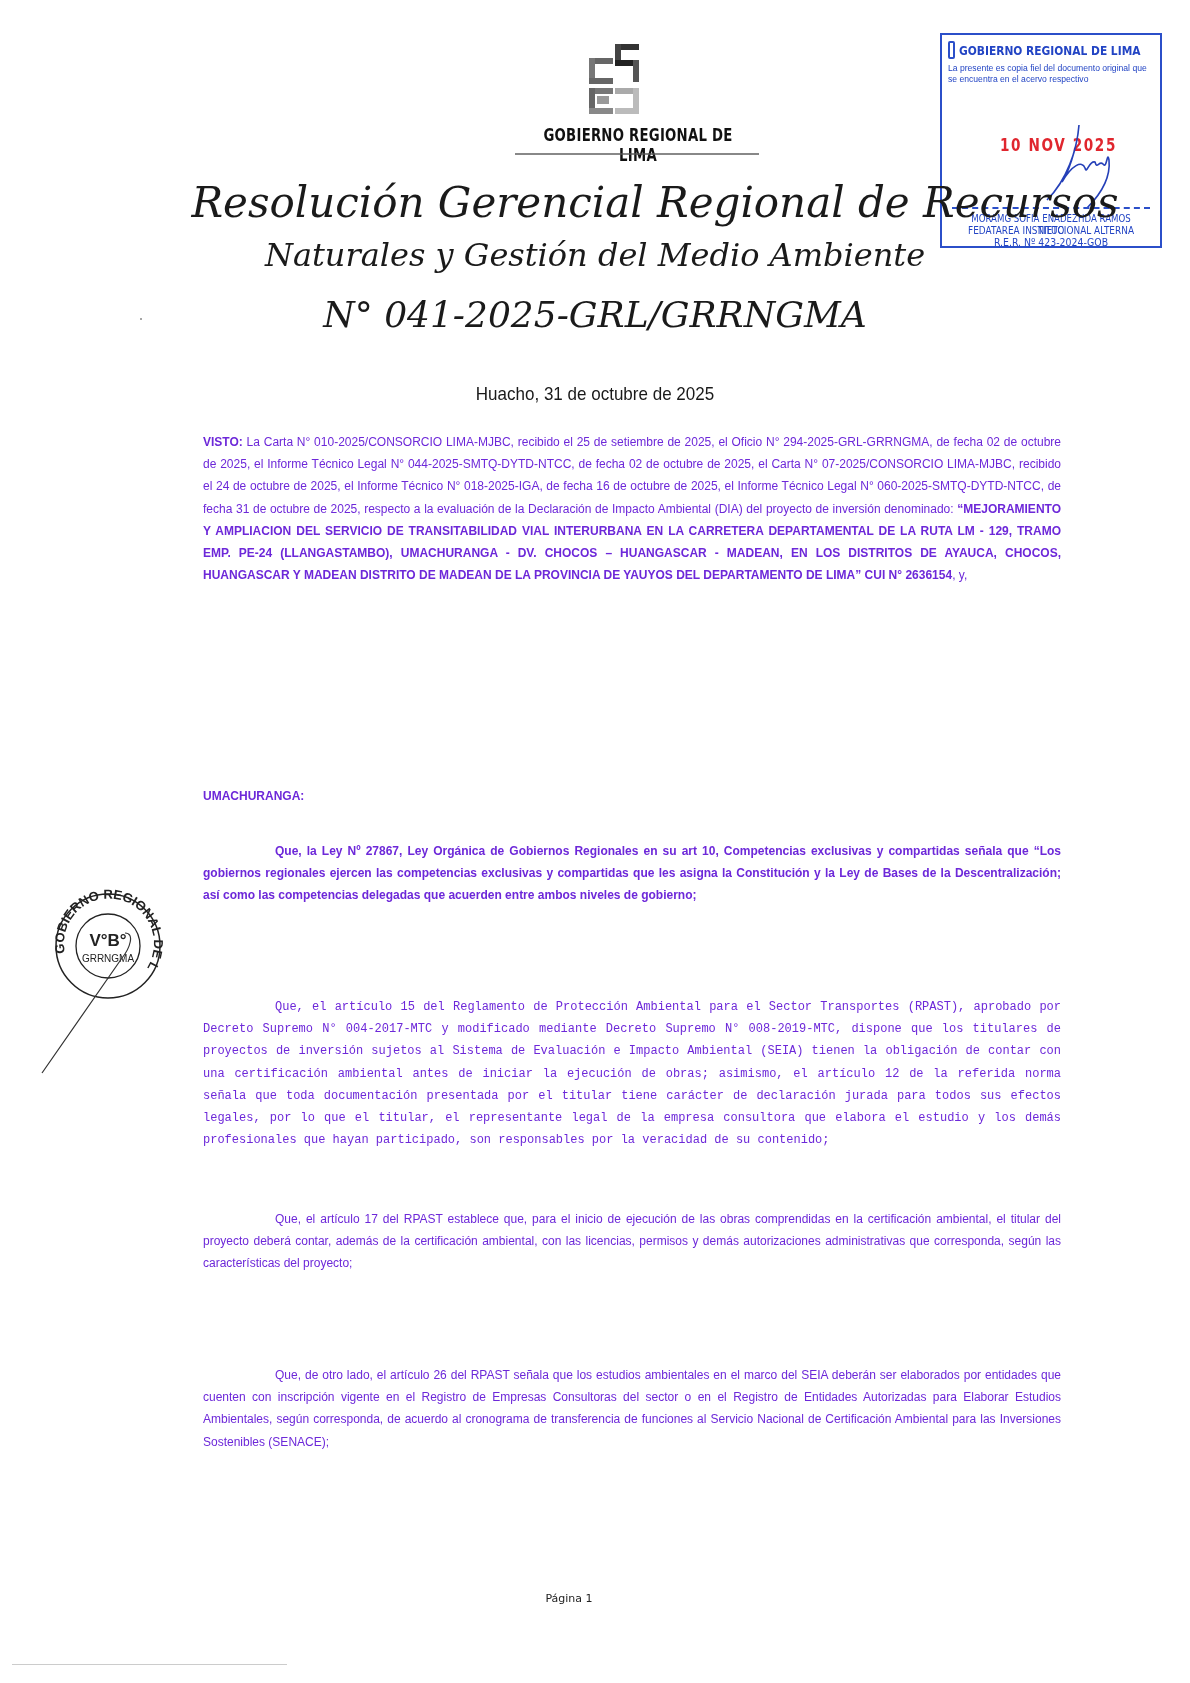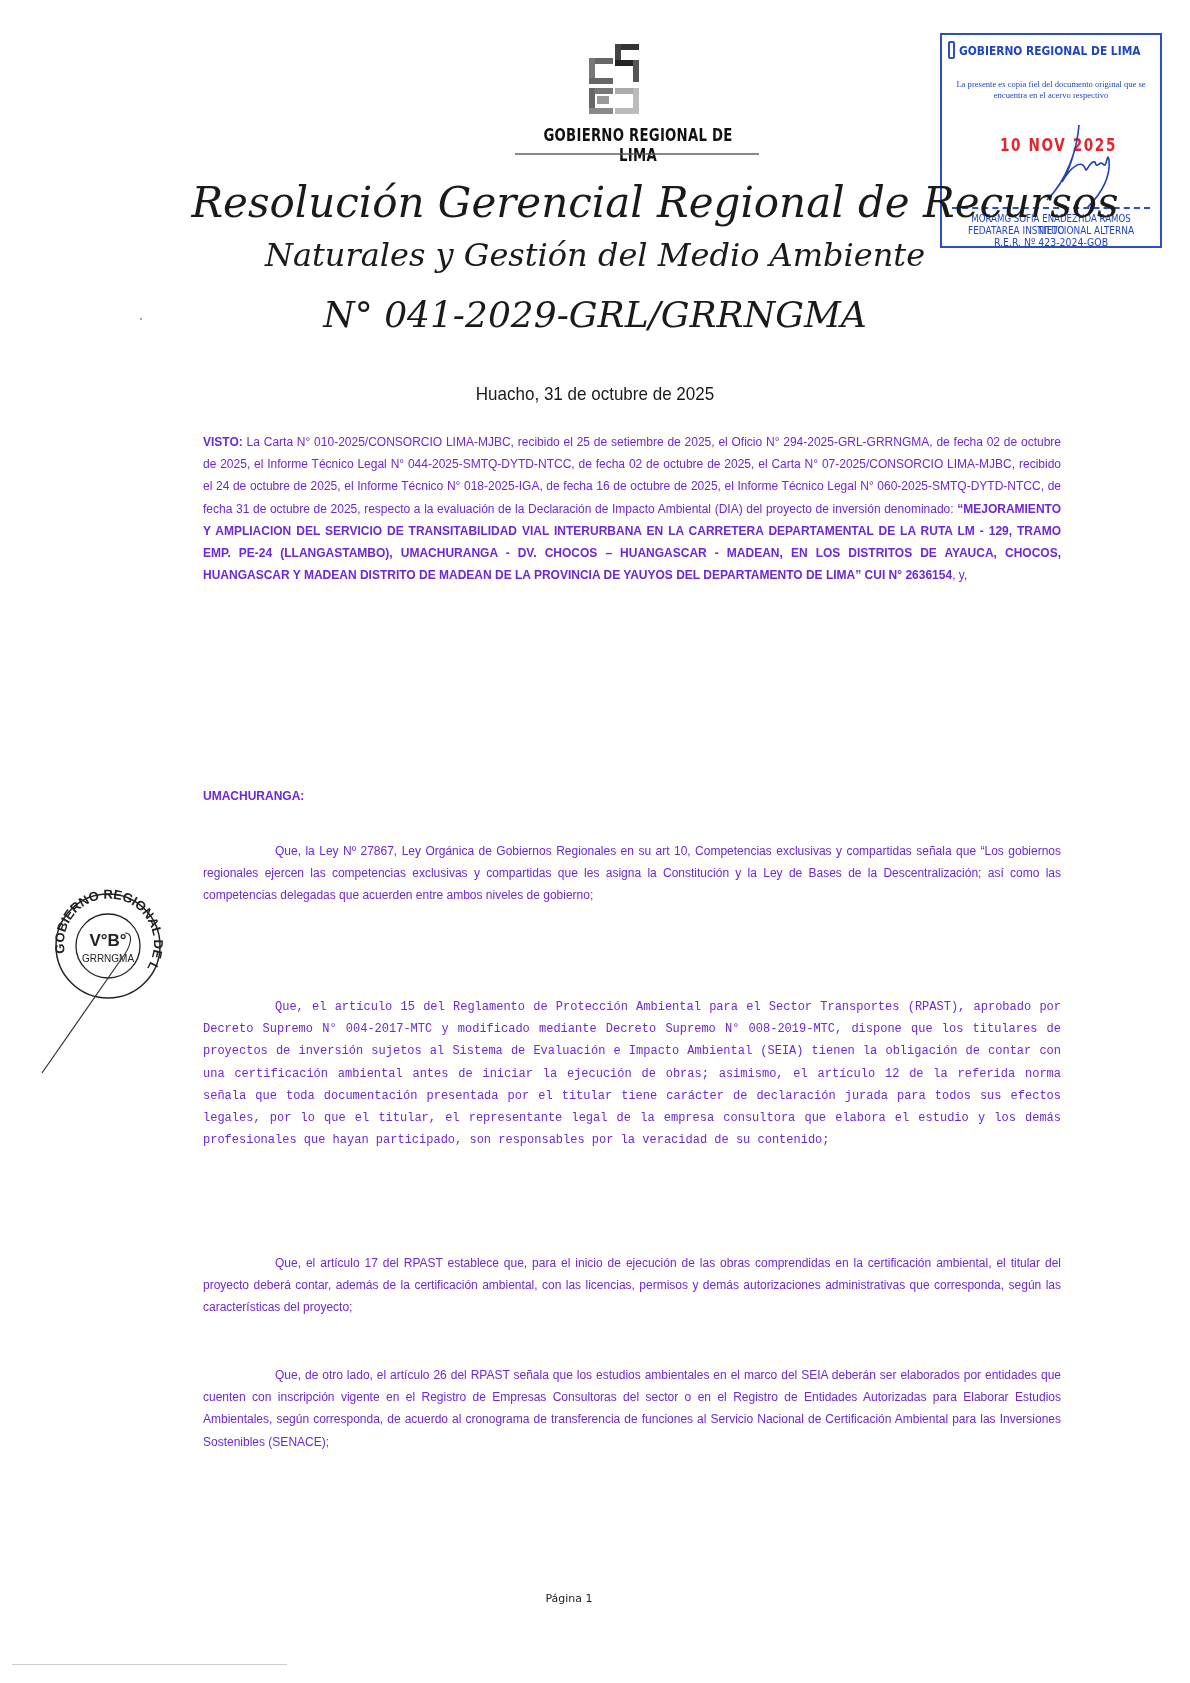--- a/index.html
+++ b/index.html
@@ -15,22 +15,22 @@
 
   
   .stamp { position: absolute; left: 940px; top: 33px; width: 222px; height: 215px;
     border: 2px solid #2b4fc9; border-top-width: 2px; box-sizing: border-box; color: #2244c4; }
   .stamp-head { display: flex; align-items: center; gap: 4px; padding: 6px 4px 0 6px; }
   .stamp-logo { width: 22px; height: 18px; border: 2px solid #2b4fc9; border-radius: 2px; box-sizing: border-box;
     display: grid; grid-template-columns: 1fr 1fr; gap: 1px; padding: 1px; }
   .stamp-logo i { background: #2b4fc9; display: block; }
   .stamp-title { font-family: "DejaVu Sans", sans-serif; font-weight: bold; font-size: 13px;
     transform: scaleX(0.82); transform-origin: left; white-space: nowrap; }
-  .stamp-note { font-family: Liberation Serif, serif; font-size: 8.6px; text-align: center;
-    line-height: 11px; margin: 20px 6px 0 6px; }
+  .stamp-note { font-family: Liberation Sans, sans-serif; font-size: 8.6px; text-align: left;
+    line-height: 11px; margin: 4px 6px 0 6px; }
   .stamp-date { position: absolute; left: 58px; top: 100px; font-family: "DejaVu Sans", sans-serif;
     font-weight: bold; font-size: 17px; color: #e0262e; letter-spacing: 2px; transform: scaleX(0.8); transform-origin: left; white-space: nowrap; }
   .stamp-sign { position: absolute; left: 95px; top: 85px; width: 90px; height: 90px; }
   .stamp-dash { position: absolute; left: 10px; right: 10px; top: 172px; border-top: 2px dashed #2b4fc9; }
   .stamp-name { position: absolute; left: 0; right: 0; top: 177px; text-align: center;
     font-family: "DejaVu Sans", sans-serif; font-size: 10.5px; line-height: 12px; transform: scaleX(0.82); }
   .stamp-role, .stamp-reg { position: absolute; left: 0; right: 0; text-align: center;
     font-family: "DejaVu Sans", sans-serif; font-size: 10.5px; transform: scaleX(0.85); }
   .stamp-role { top: 189px; }
   .stamp-reg { top: 201px; font-size: 11px; }
@@ -46,23 +46,23 @@
     font-family: "Liberation Sans", sans-serif; font-size: 18.5px; transform: scaleX(0.92); }
 
   
   .body { position: absolute; left: 203px; width: 858px; font-family: "Liberation Sans", sans-serif;
     font-size: 12px; line-height: 22.2px; text-align: justify; color: #6d28d9; }
   .body p { margin: 0; }
   .visto { top: 431px; }
   .b { font-weight: bold; }
   .considerando-h { top: 785px; font-weight: bold; }
   .para { text-indent: 72px; }
-  .p1 { top: 840px; }
+  .p1 { top: 840px; font-weight: bold; }
   .p2 { top: 996px; font-family: Liberation Mono, monospace; }
-  .p3 { top: 1252px; }
+  .p3 { top: 1208px; }
   .p4 { top: 1364px; }
 
   
   .seal { position: absolute; left: 30px; top: 888px; width: 160px; height: 190px; }
 
   .footer { position: absolute; left: 0; width: 1138px; top: 1592px; text-align: center;
     font-family: "DejaVu Sans", sans-serif; font-size: 11px; color: #222; }
   .scan-line { position: absolute; left: 12px; top: 1664px; width: 275px; height: 1px; background: #aaa; opacity: .6; }
   .dot-mark { position: absolute; left: 140px; top: 318px; width: 2px; height: 2px; background: #888; border-radius: 50%; }
 </style>
@@ -106,21 +106,21 @@
       <path d="M10 80 C 30 60, 40 30, 42 5 C 40 30, 30 55, 25 62 C 35 45, 45 40, 48 48 C 50 55, 52 40, 58 42 C 60 50, 62 40, 66 44 C 70 50, 70 30, 72 40 C 74 60, 60 78, 50 88" fill="none" stroke="#2540b8" stroke-width="1.6"></path>
     </svg>
     <div class="stamp-dash"></div>
     <div class="stamp-name">MORAMG SOFIA ENADEZHDA RAMOS NIETO</div>
     <div class="stamp-role">FEDATAREA INSTITUCIONAL ALTERNA</div>
     <div class="stamp-reg">R.E.R. Nº 423-2024-GOB</div>
   </div>
 
   <div class="title title-1">Resolución Gerencial Regional de Recursos</div>
   <div class="title title-2">Naturales y Gestión del Medio Ambiente</div>
-  <div class="title title-3">N° 041-2029-GRL/GRRNGMA</div>
+  <div class="title title-3">N° 041-2025-GRL/GRRNGMA</div>
 
   <div class="date">Huacho, 31 de octubre de 2025</div>
 
   <div class="dot-mark"></div>
 
   <div class="body visto">
     <p><span class="b">VISTO:</span><span> La Carta N° 010-2025/CONSORCIO LIMA-MJBC, recibido el 25 de setiembre de 2025, el Oficio N° 294-2025-GRL-GRRNGMA, de fecha 02 de octubre de 2025, el Informe Técnico Legal N° 044-2025-SMTQ-DYTD-NTCC, de fecha 02 de octubre de 2025, el Carta N° 07-2025/CONSORCIO LIMA-MJBC, recibido el 24 de octubre de 2025, el Informe Técnico N° 018-2025-IGA, de fecha 16 de octubre de 2025, el Informe Técnico Legal N° 060-2025-SMTQ-DYTD-NTCC, de fecha 31 de octubre de 2025, respecto a la evaluación de la Declaración de Impacto Ambiental (DIA) del proyecto de inversión denominado: </span><span class="b">“MEJORAMIENTO Y AMPLIACION DEL SERVICIO DE TRANSITABILIDAD VIAL INTERURBANA EN LA CARRETERA DEPARTAMENTAL DE LA RUTA LM - 129, TRAMO EMP. PE-24 (LLANGASTAMBO), UMACHURANGA - DV. CHOCOS – HUANGASCAR - MADEAN, EN LOS DISTRITOS DE AYAUCA, CHOCOS, HUANGASCAR Y MADEAN DISTRITO DE MADEAN DE LA PROVINCIA DE YAUYOS DEL DEPARTAMENTO DE LIMA” CUI N° 2636154</span><span>, y,</span></p>
   </div>
 
   <div class="body considerando-h">UMACHURANGA:</div>

